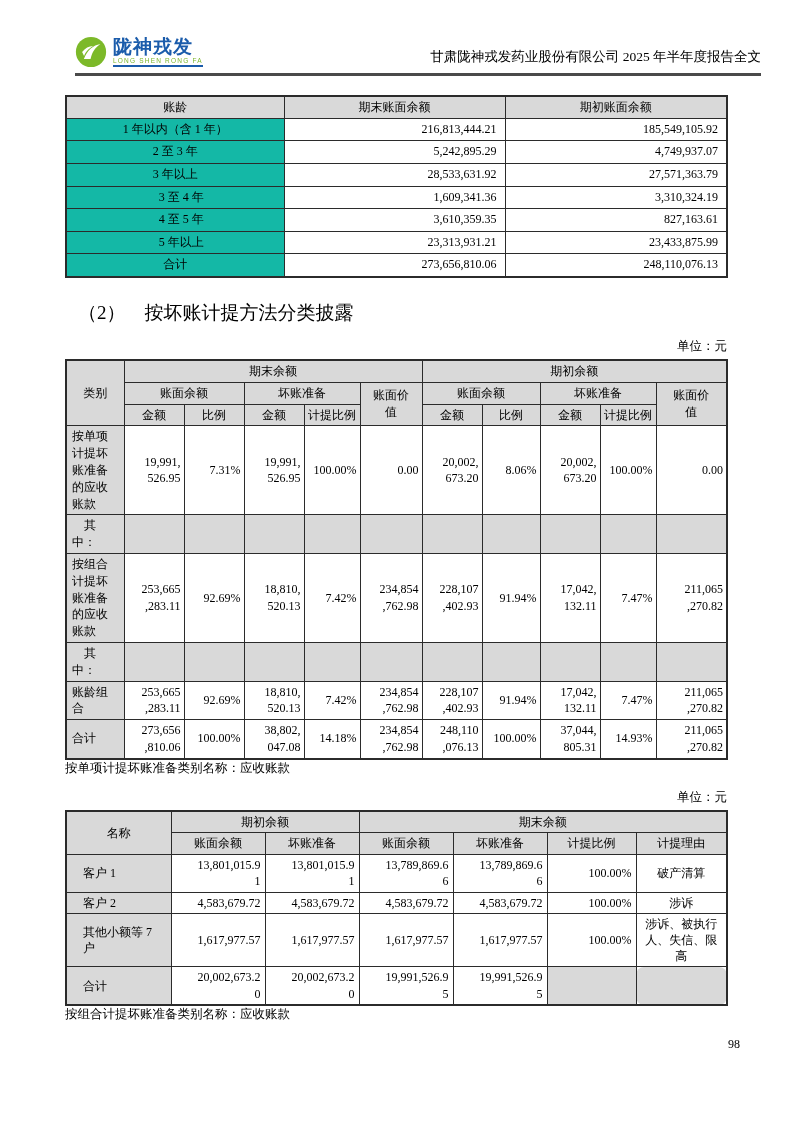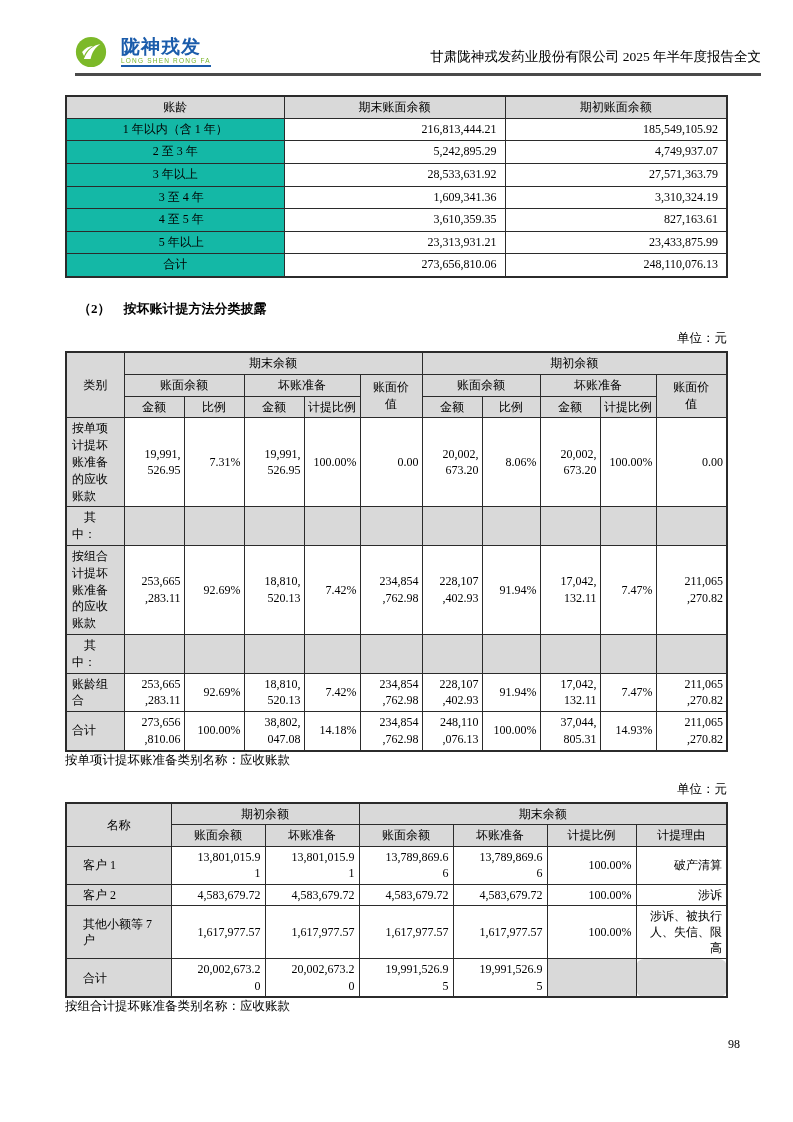--- a/index.html
+++ b/index.html
@@ -18,21 +18,21 @@
   
   .hdr {
     display: flex;
     justify-content: space-between;
     align-items: flex-end;
     margin-left: 10px;
     margin-right: -34px;
     padding-bottom: 5px;
     border-bottom: 3px solid #4a4a4a;
   }
-  .logo { display: flex; align-items: center; gap: 14px; }
+  .logo { display: flex; align-items: center; gap: 6px; }
   .logo svg { display: block; }
   .logo-txt { display: flex; flex-direction: column; line-height: 1; }
   .logo-cn {
     font-family: "Liberation Sans", "DejaVu Sans", sans-serif;
     font-weight: bold; font-size: 19px; color: #1b5cab; letter-spacing: 1px;
   }
   .logo-en {
     font-family: "Liberation Sans", "DejaVu Sans", sans-serif;
     font-size: 6.5px; color: #7ab52a; letter-spacing: 1.2px; margin-top: 2px;
   }
@@ -57,33 +57,33 @@
   th { background: #d9d9d9; text-align: center; padding: 2px 2px; line-height: 1.4; }
   .shaded { background: #d9d9d9; }
 
   
   .t1 { margin-top: 19px; }
   .t1 td { line-height: 1.3; padding: 3px 6px; }
   .t1 td.lbl { text-align: center; background: #14b8a6; }
   .t1 td.num { text-align: right; padding-right: 8px; }
 
   
-  .sec-heading { margin-top: 22px; font-size: 13px; font-weight: bold; padding-left: 13px; }
+  .sec-heading { margin-top: 22px; font-size: 19px; font-weight: normal; padding-left: 13px; }
   .unit { margin-top: 12px; margin-bottom: 4px; text-align: right; font-size: 12.5px; }
 
   
   .t2 td { line-height: 1.4; padding: 2px 3px; }
   .t2 td.lbl { text-align: left; padding: 2px 5px; background: #d9d9d9; }
   .t2 td.num { text-align: right; }
 
   
   .t3 td { line-height: 1.35; padding: 2px 4px; }
   .t3 td.lbl { text-align: left; background: #d9d9d9; padding-left: 16px; }
   .t3 td.num { text-align: right; }
-  .t3 td.reason { text-align: right; border-radius: 8px; }
+  .t3 td.reason { text-align: center; border-radius: 8px; }
 
   .note { margin-top: 0; font-size: 12.5px; }
 
   .pagenum { position: absolute; right: 53px; top: 1037px; font-size: 12px; }
 </style>
 </head>
 <body>
 
 <div class="page">
 

